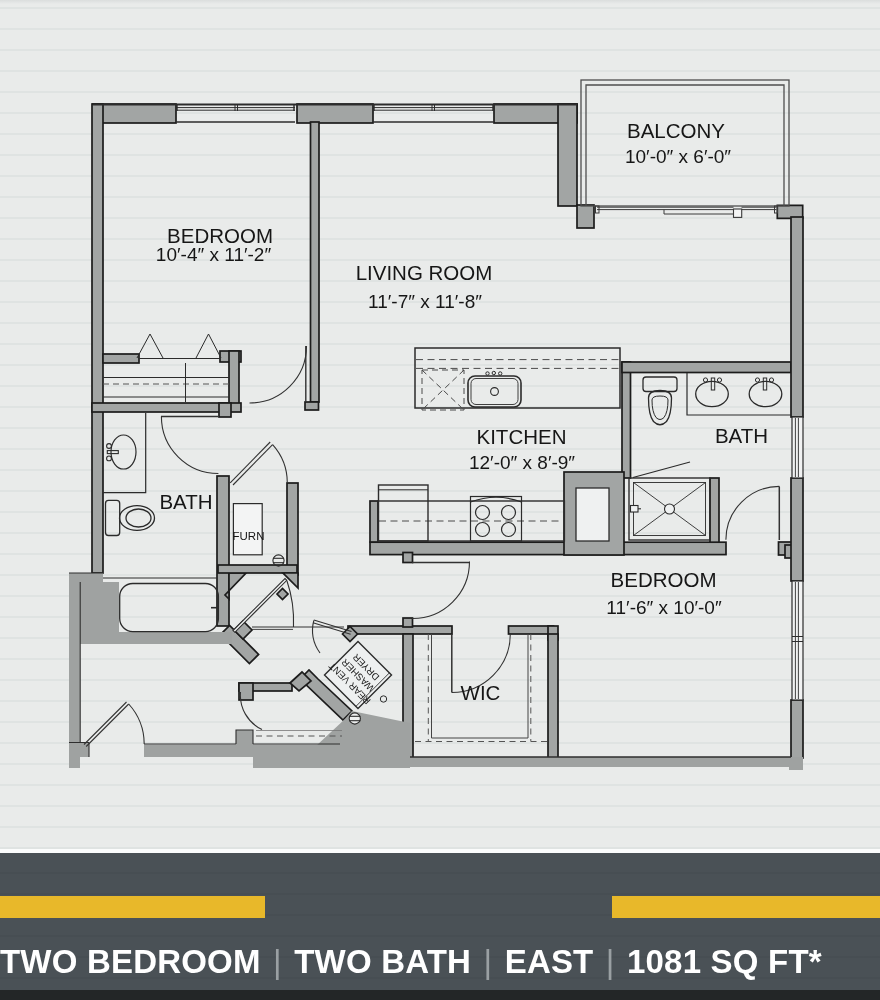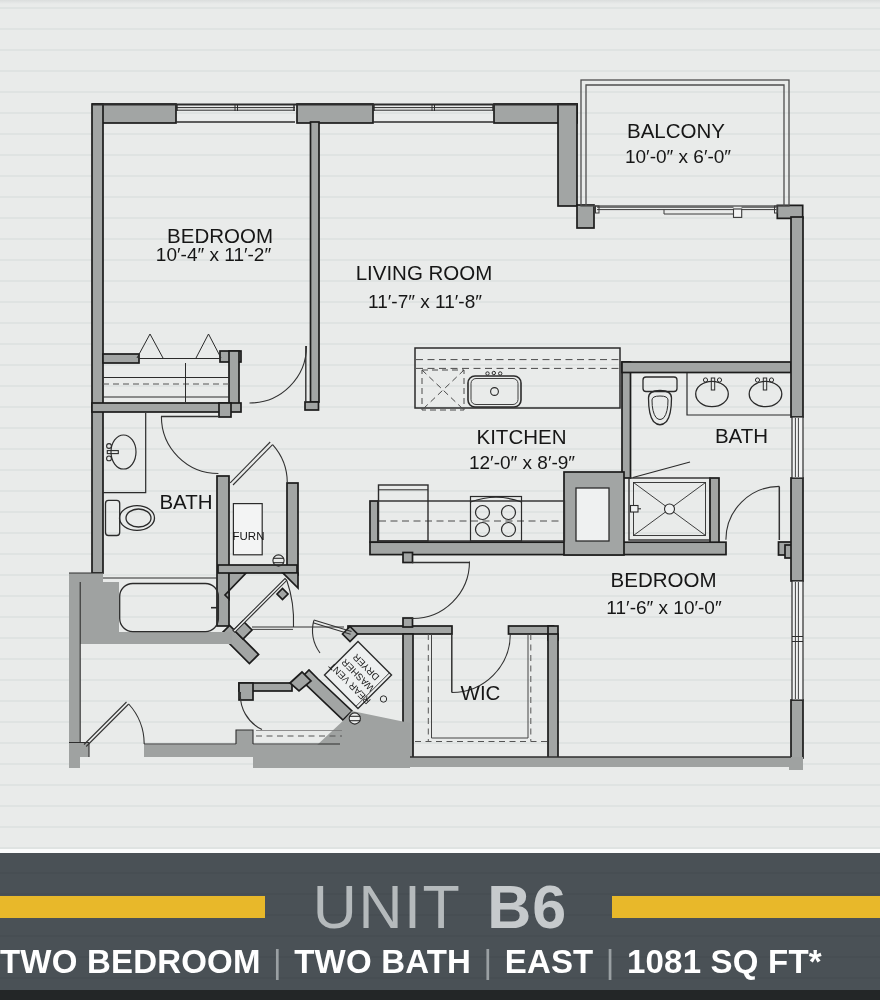--- a/index.html
+++ b/index.html
@@ -458,16 +458,15 @@
   <div class="whiteline"></div>
 
   <div class="banner"></div>
 
   <div class="blackstrip"></div>
 
   <div class="ybarL"></div>
 
   <div class="ybarR"></div>
 
-  <div class="unitrow"><span class="unit">UNIT</span><span class="b6">B6</span></div>
 
   <div class="specrow">TWO BEDROOM <span class="sep">|</span> TWO BATH <span class="sep">|</span> EAST <span class="sep">|</span> 1081 SQ FT*</div>
 </div>
 
 </body></html>

